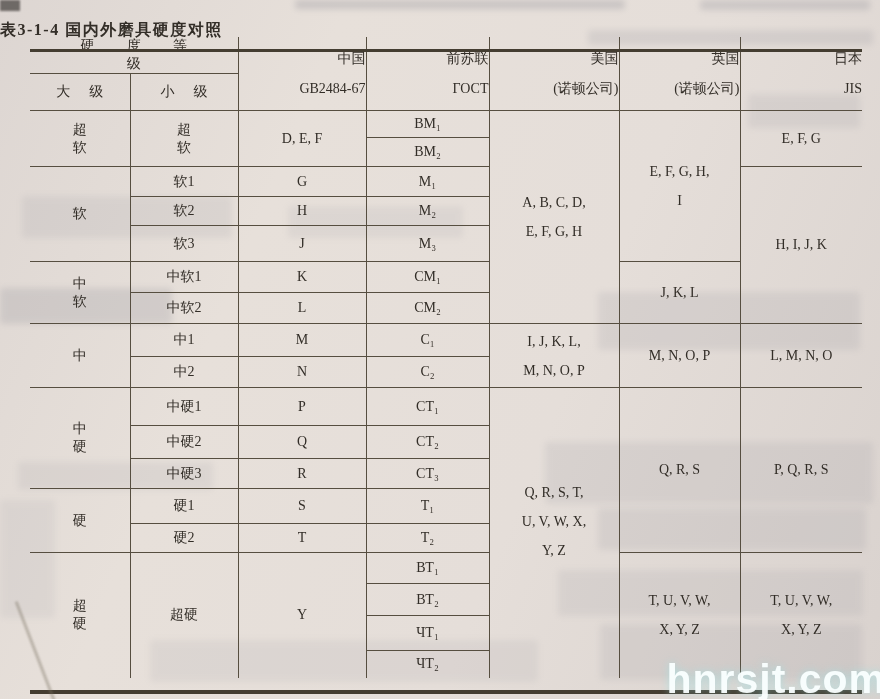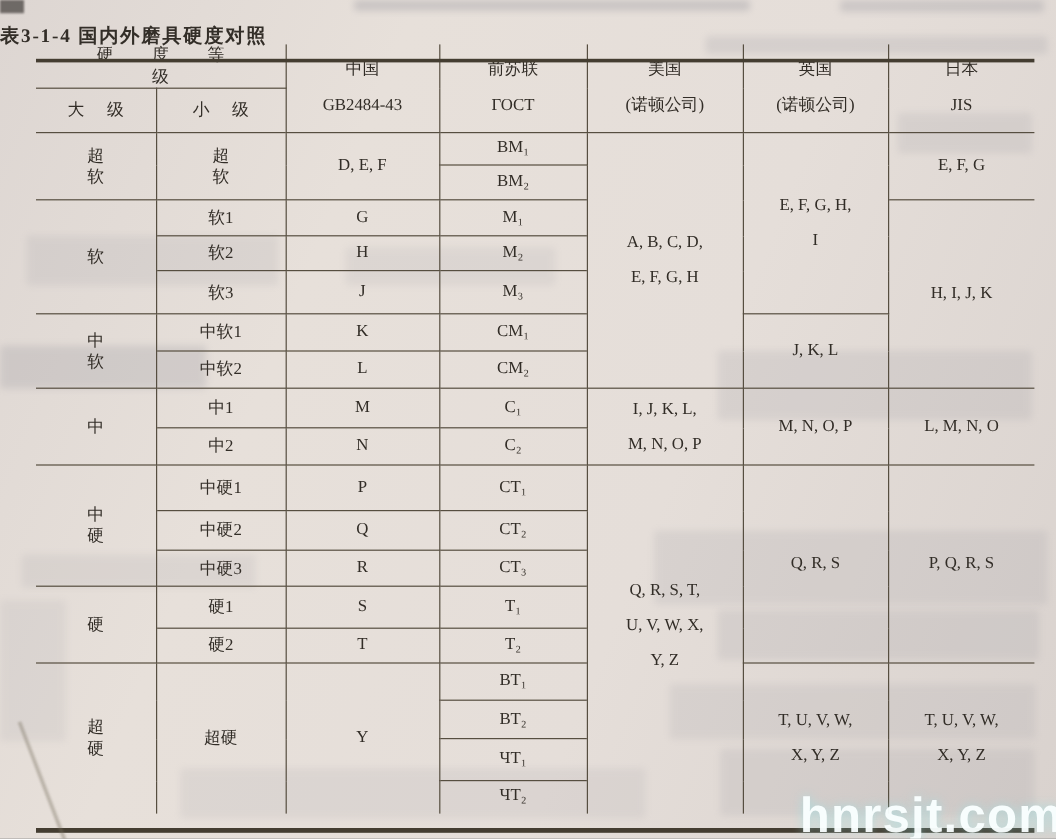--- a/index.html
+++ b/index.html
@@ -17,21 +17,21 @@
   .rule-bottom{top:690px;height:4px;}
   table.hard{
     position:absolute;left:30px;top:37px;width:832px;z-index:2;
     border-collapse:collapse;border-style:hidden;table-layout:fixed;
   }
   th,td{
     border:1px solid #564e40;padding:0;text-align:center;vertical-align:middle;
     font-size:14px;font-weight:normal;color:#322d27;
   }
   tr.h1{height:36px;} tr.h2{height:37px;}
-  .hcell div{line-height:30px;}
+  .hcell div{line-height:30px;text-align:right;}
   .hsp{letter-spacing:2.3em;padding-left:2.3em;}
   .msp{letter-spacing:1.35em;padding-left:1.35em;}
   .sp2{letter-spacing:2.3em;padding-left:2.3em;}
   .multi{white-space:pre-line;line-height:29px;}
   .pb{padding-bottom:22px;}
   .ghost{position:absolute;background:#8d8d96;filter:blur(3px);border-radius:3px;z-index:1;}
   .corner-tl{position:absolute;left:0;top:0;width:20px;height:11px;background:#403c39;opacity:.7;filter:blur(1px);z-index:4;}
   .diag-bl{position:absolute;left:34px;top:598px;width:3px;height:108px;background:#776f5e;opacity:.4;transform:rotate(-21deg);filter:blur(1px);z-index:4;}
   .wm{
     position:absolute;right:-6px;bottom:-4px;z-index:6;
@@ -76,21 +76,21 @@
       <col style="width:123px">
         <col style="width:130px">
         <col style="width:121px">
         <col style="width:122px">
     </colgroup>
     <thead>
       <tr class="h1">
         <th colspan="2" class="hsp">硬度等级</th>
         <th rowspan="2" class="hcell">
           <div>中国</div>
-          <div>GB2484-43</div>
+          <div>GB2484-67</div>
         </th>
         <th rowspan="2" class="hcell">
           <div>前苏联</div>
           <div>ГОСТ</div>
         </th>
         <th rowspan="2" class="hcell">
           <div>美国</div>
           <div>(诺顿公司)</div>
         </th>
         <th rowspan="2" class="hcell">

